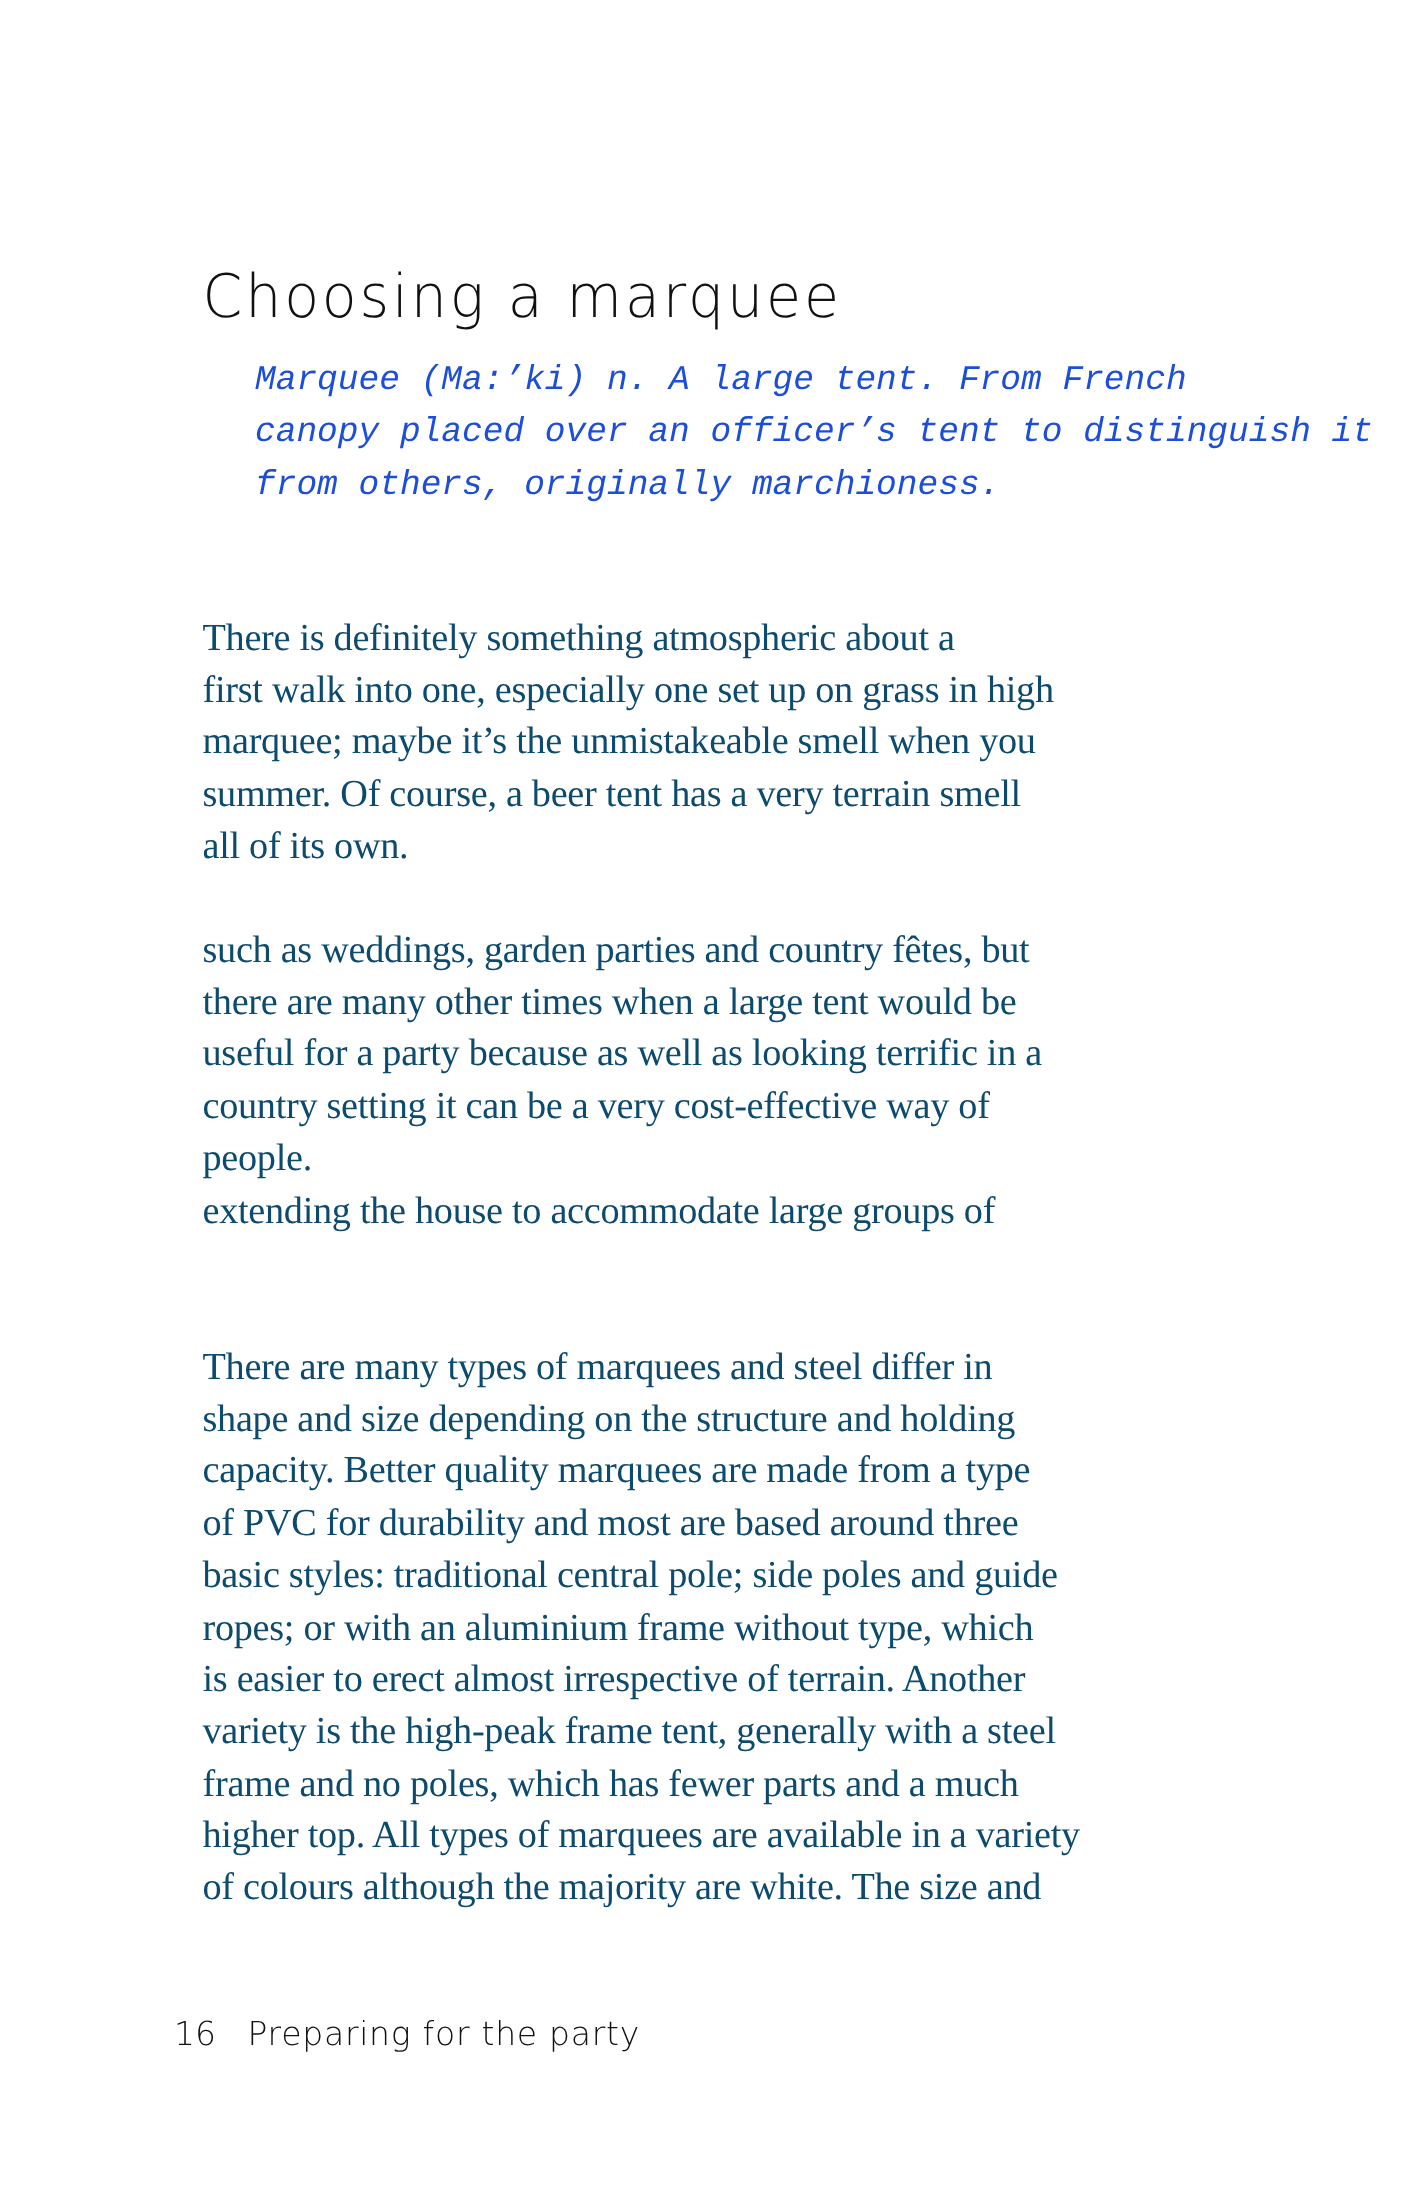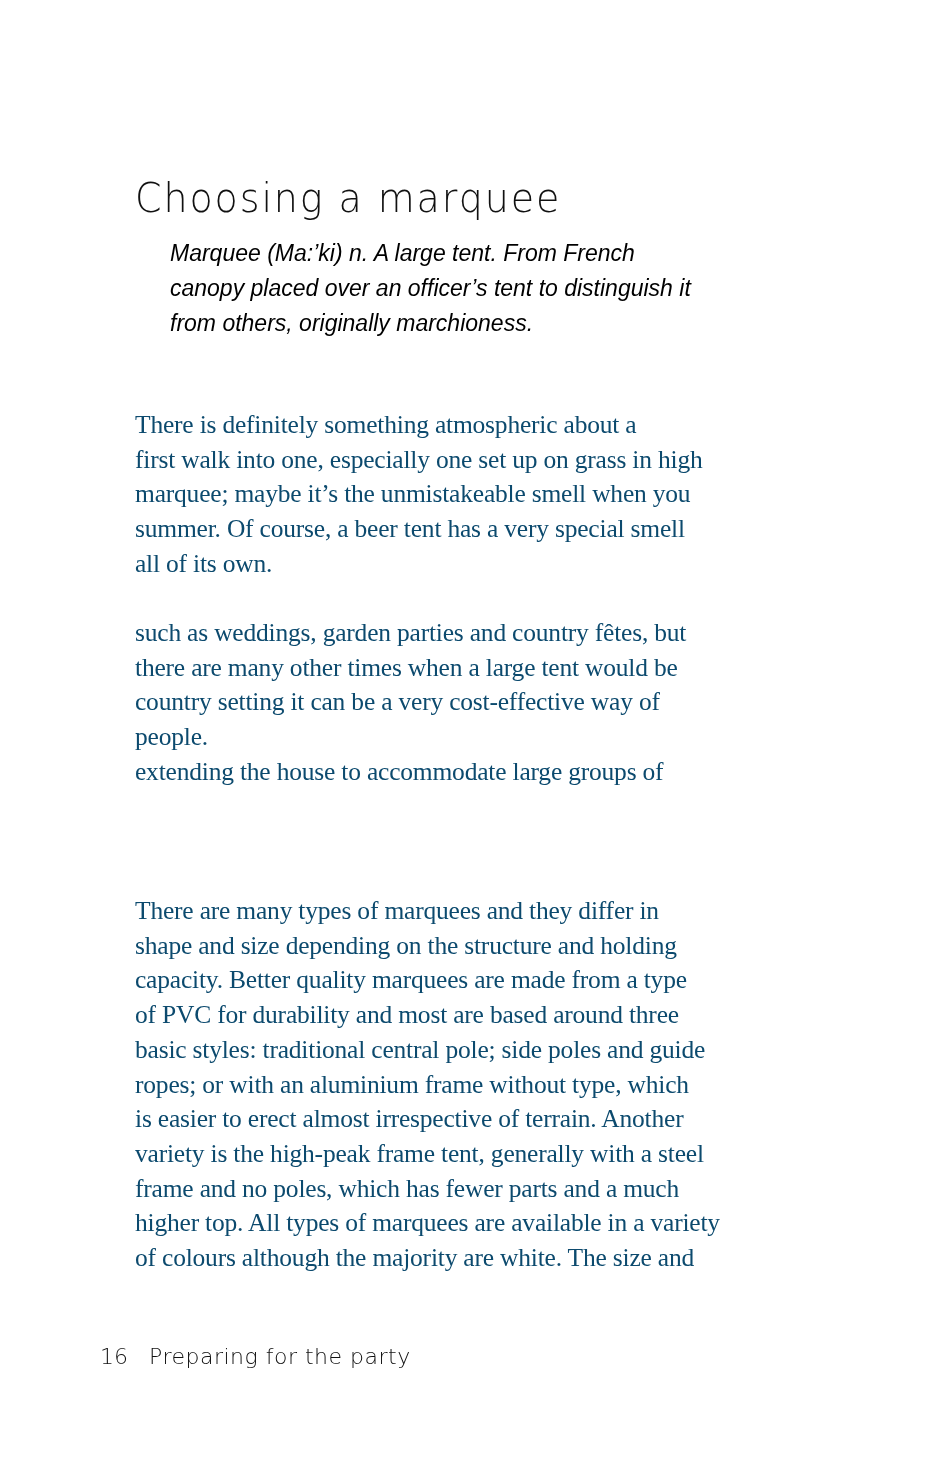--- a/index.html
+++ b/index.html
@@ -5,71 +5,72 @@
   html, body { margin: 0; padding: 0; background: #ffffff; }
   body { width: 939px; height: 1463px; position: relative; overflow: hidden; color: #1a1a1a; }
   .title {
     position: absolute; left: 135px; top: 148px;
     font-family: "DejaVu Sans", sans-serif; font-weight: 300;
     font-size: 40px; letter-spacing: 2px; color: #111;
     transform: scaleX(0.95); transform-origin: left top;
   }
   .definition {
     position: absolute; left: 170px; top: 236px; width: 560px;
-    font-family: Liberation Sans, sans-serif; font-style: italic;
-    font-size: 23px; line-height: 35px; color: #000000;
+    font-family: Liberation Mono, monospace; font-style: italic;
+    font-size: 23px; line-height: 35px; color: #1d4ed8;
   }
   .definition .line { display: block; white-space: nowrap; }
   .body-text {
     position: absolute; left: 135px; width: 660px;
     font-family: "Liberation Serif", serif;
     font-size: 25.5px; line-height: 34.7px; color: #0c4a6e;
     letter-spacing: -0.2px;
   }
   .body-text .line { display: block; white-space: nowrap; }
   #para1 { top: 408px; }
   #para2 { top: 616px; }
   #para3 { top: 894px; }
   .footer {
     position: absolute; left: 100px; top: 1344px;
     font-family: "DejaVu Sans", sans-serif; font-weight: 300;
     font-size: 22px; color: #111; white-space: nowrap;
   }
-  .footer .page-num { margin-right: 14px; }
+  .footer .page-num { margin-right: 14px; margin-left: 16px; }
   .footer .section { letter-spacing: 0.5px; }
 </style>
 </head>
 <body>
 
 <h1 class="title">Choosing a marquee</h1>
 
 <div class="definition">
   <span class="line">Marquee (Ma:’ki) n. A large tent. From French</span>
   <span class="line">canopy placed over an officer’s tent to distinguish it</span>
   <span class="line">from others, originally marchioness.</span>
 </div>
 
 <div class="body-text" id="para1">
   <span class="line">There is definitely something atmospheric about a</span>
   <span class="line">first walk into one, especially one set up on grass in high</span>
   <span class="line">marquee; maybe it’s the unmistakeable smell when you</span>
-  <span class="line">summer. Of course, a beer tent has a very special smell</span>
+  <span class="line">summer. Of course, a beer tent has a very terrain smell</span>
   <span class="line">all of its own.</span>
 </div>
 
 <div class="body-text" id="para2">
   <span class="line">such as weddings, garden parties and country fêtes, but</span>
   <span class="line">there are many other times when a large tent would be</span>
+  <span class="line">useful for a party because as well as looking terrific in a</span>
   <span class="line">country setting it can be a very cost-effective way of</span>
   <span class="line">people.</span>
   <span class="line">extending the house to accommodate large groups of</span>
 </div>
 
 <div class="body-text" id="para3">
-  <span class="line">There are many types of marquees and they differ in</span>
+  <span class="line">There are many types of marquees and steel differ in</span>
   <span class="line">shape and size depending on the structure and holding</span>
   <span class="line">capacity. Better quality marquees are made from a type</span>
   <span class="line">of PVC for durability and most are based around three</span>
   <span class="line">basic styles: traditional central pole; side poles and guide</span>
   <span class="line">ropes; or with an aluminium frame without type, which</span>
   <span class="line">is easier to erect almost irrespective of terrain. Another</span>
   <span class="line">variety is the high-peak frame tent, generally with a steel</span>
   <span class="line">frame and no poles, which has fewer parts and a much</span>
   <span class="line">higher top. All types of marquees are available in a variety</span>
   <span class="line">of colours although the majority are white. The size and</span>

